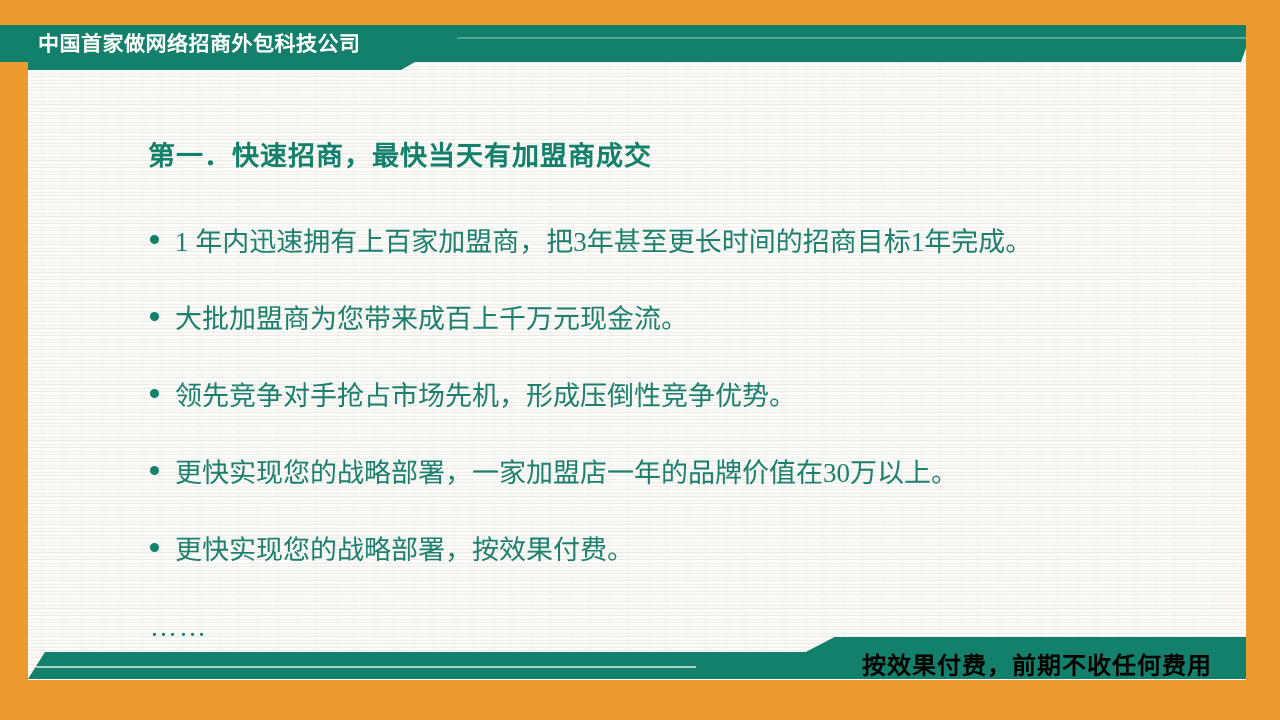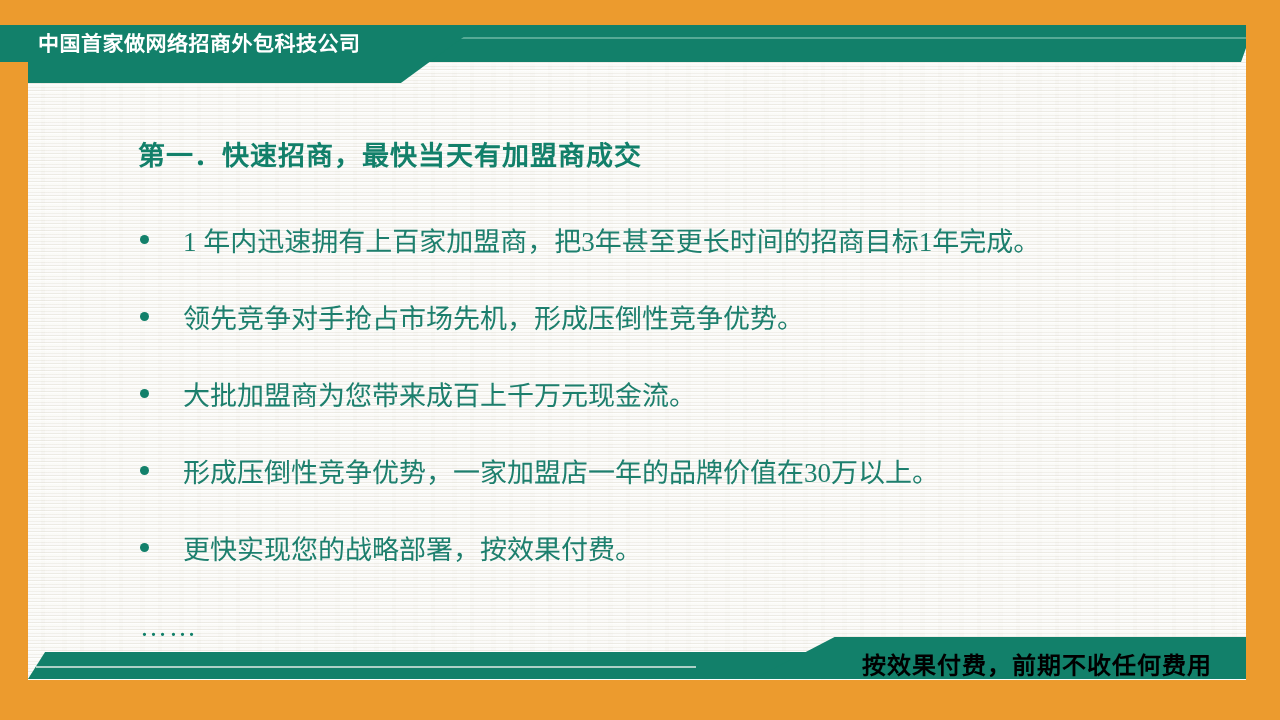--- a/index.html
+++ b/index.html
@@ -73,40 +73,40 @@
     width: 1006px;
     height: 2px;
     background: #6fb8a6;
     opacity: .75;
   }
   .header-title-block {
     position: absolute;
     left: 28px;
     top: 25px;
     width: 452px;
-    height: 58px;
+    height: 45px;
     background: #12806a;
     clip-path: polygon(0 0, 100% 0, 82.5% 100%, 0 100%);
     display: flex;
     align-items: flex-start;
   }
   .header-title {
     color: #ffffff;
     font-size: 21px;
     font-weight: bold;
     letter-spacing: .5px;
     line-height: 37px;
     padding-left: 10px;
     white-space: nowrap;
   }
 
   
   .content {
     position: absolute;
-    left: 28px;
+    left: 38px;
     top: 72px;
     width: 1218px;
     height: 560px;
     padding-left: 8px;
   }
   .heading {
     position: absolute;
     left: 110px;
     top: 62px;
     color: #12806a;
@@ -119,21 +119,20 @@
   .bullets {
     position: absolute;
     left: 112px;
     top: 155px;
     width: 1090px;
   }
   .bullet-row {
     display: flex;
     align-items: baseline;
     height: 77px;
-    gap: 18px;
   }
   .bullet-dot {
     flex: 0 0 auto;
     width: 9px;
     height: 9px;
     border-radius: 50%;
     background: #12806a;
     margin-right: 16px;
     position: relative;
     top: -7px;
@@ -213,31 +212,31 @@
 
     <div class="bullets">
 
       <div class="bullet-row">
         <span class="bullet-dot"></span>
         <span class="bullet-text">1 年内迅速拥有上百家加盟商，把3年甚至更长时间的招商目标1年完成。</span>
       </div>
 
       <div class="bullet-row">
         <span class="bullet-dot"></span>
+        <span class="bullet-text">大批加盟商为您带来成百上千万元现金流。</span>
+      </div>
+
+      <div class="bullet-row">
+        <span class="bullet-dot"></span>
         <span class="bullet-text">领先竞争对手抢占市场先机，形成压倒性竞争优势。</span>
       </div>
 
       <div class="bullet-row">
         <span class="bullet-dot"></span>
-        <span class="bullet-text">大批加盟商为您带来成百上千万元现金流。</span>
-      </div>
-
-      <div class="bullet-row">
-        <span class="bullet-dot"></span>
-        <span class="bullet-text">形成压倒性竞争优势，一家加盟店一年的品牌价值在30万以上。</span>
+        <span class="bullet-text">更快实现您的战略部署，一家加盟店一年的品牌价值在30万以上。</span>
       </div>
 
       <div class="bullet-row">
         <span class="bullet-dot"></span>
         <span class="bullet-text">更快实现您的战略部署，按效果付费。</span>
       </div>
 
     </div>
 
     <div class="ellipsis-row">……</div>

